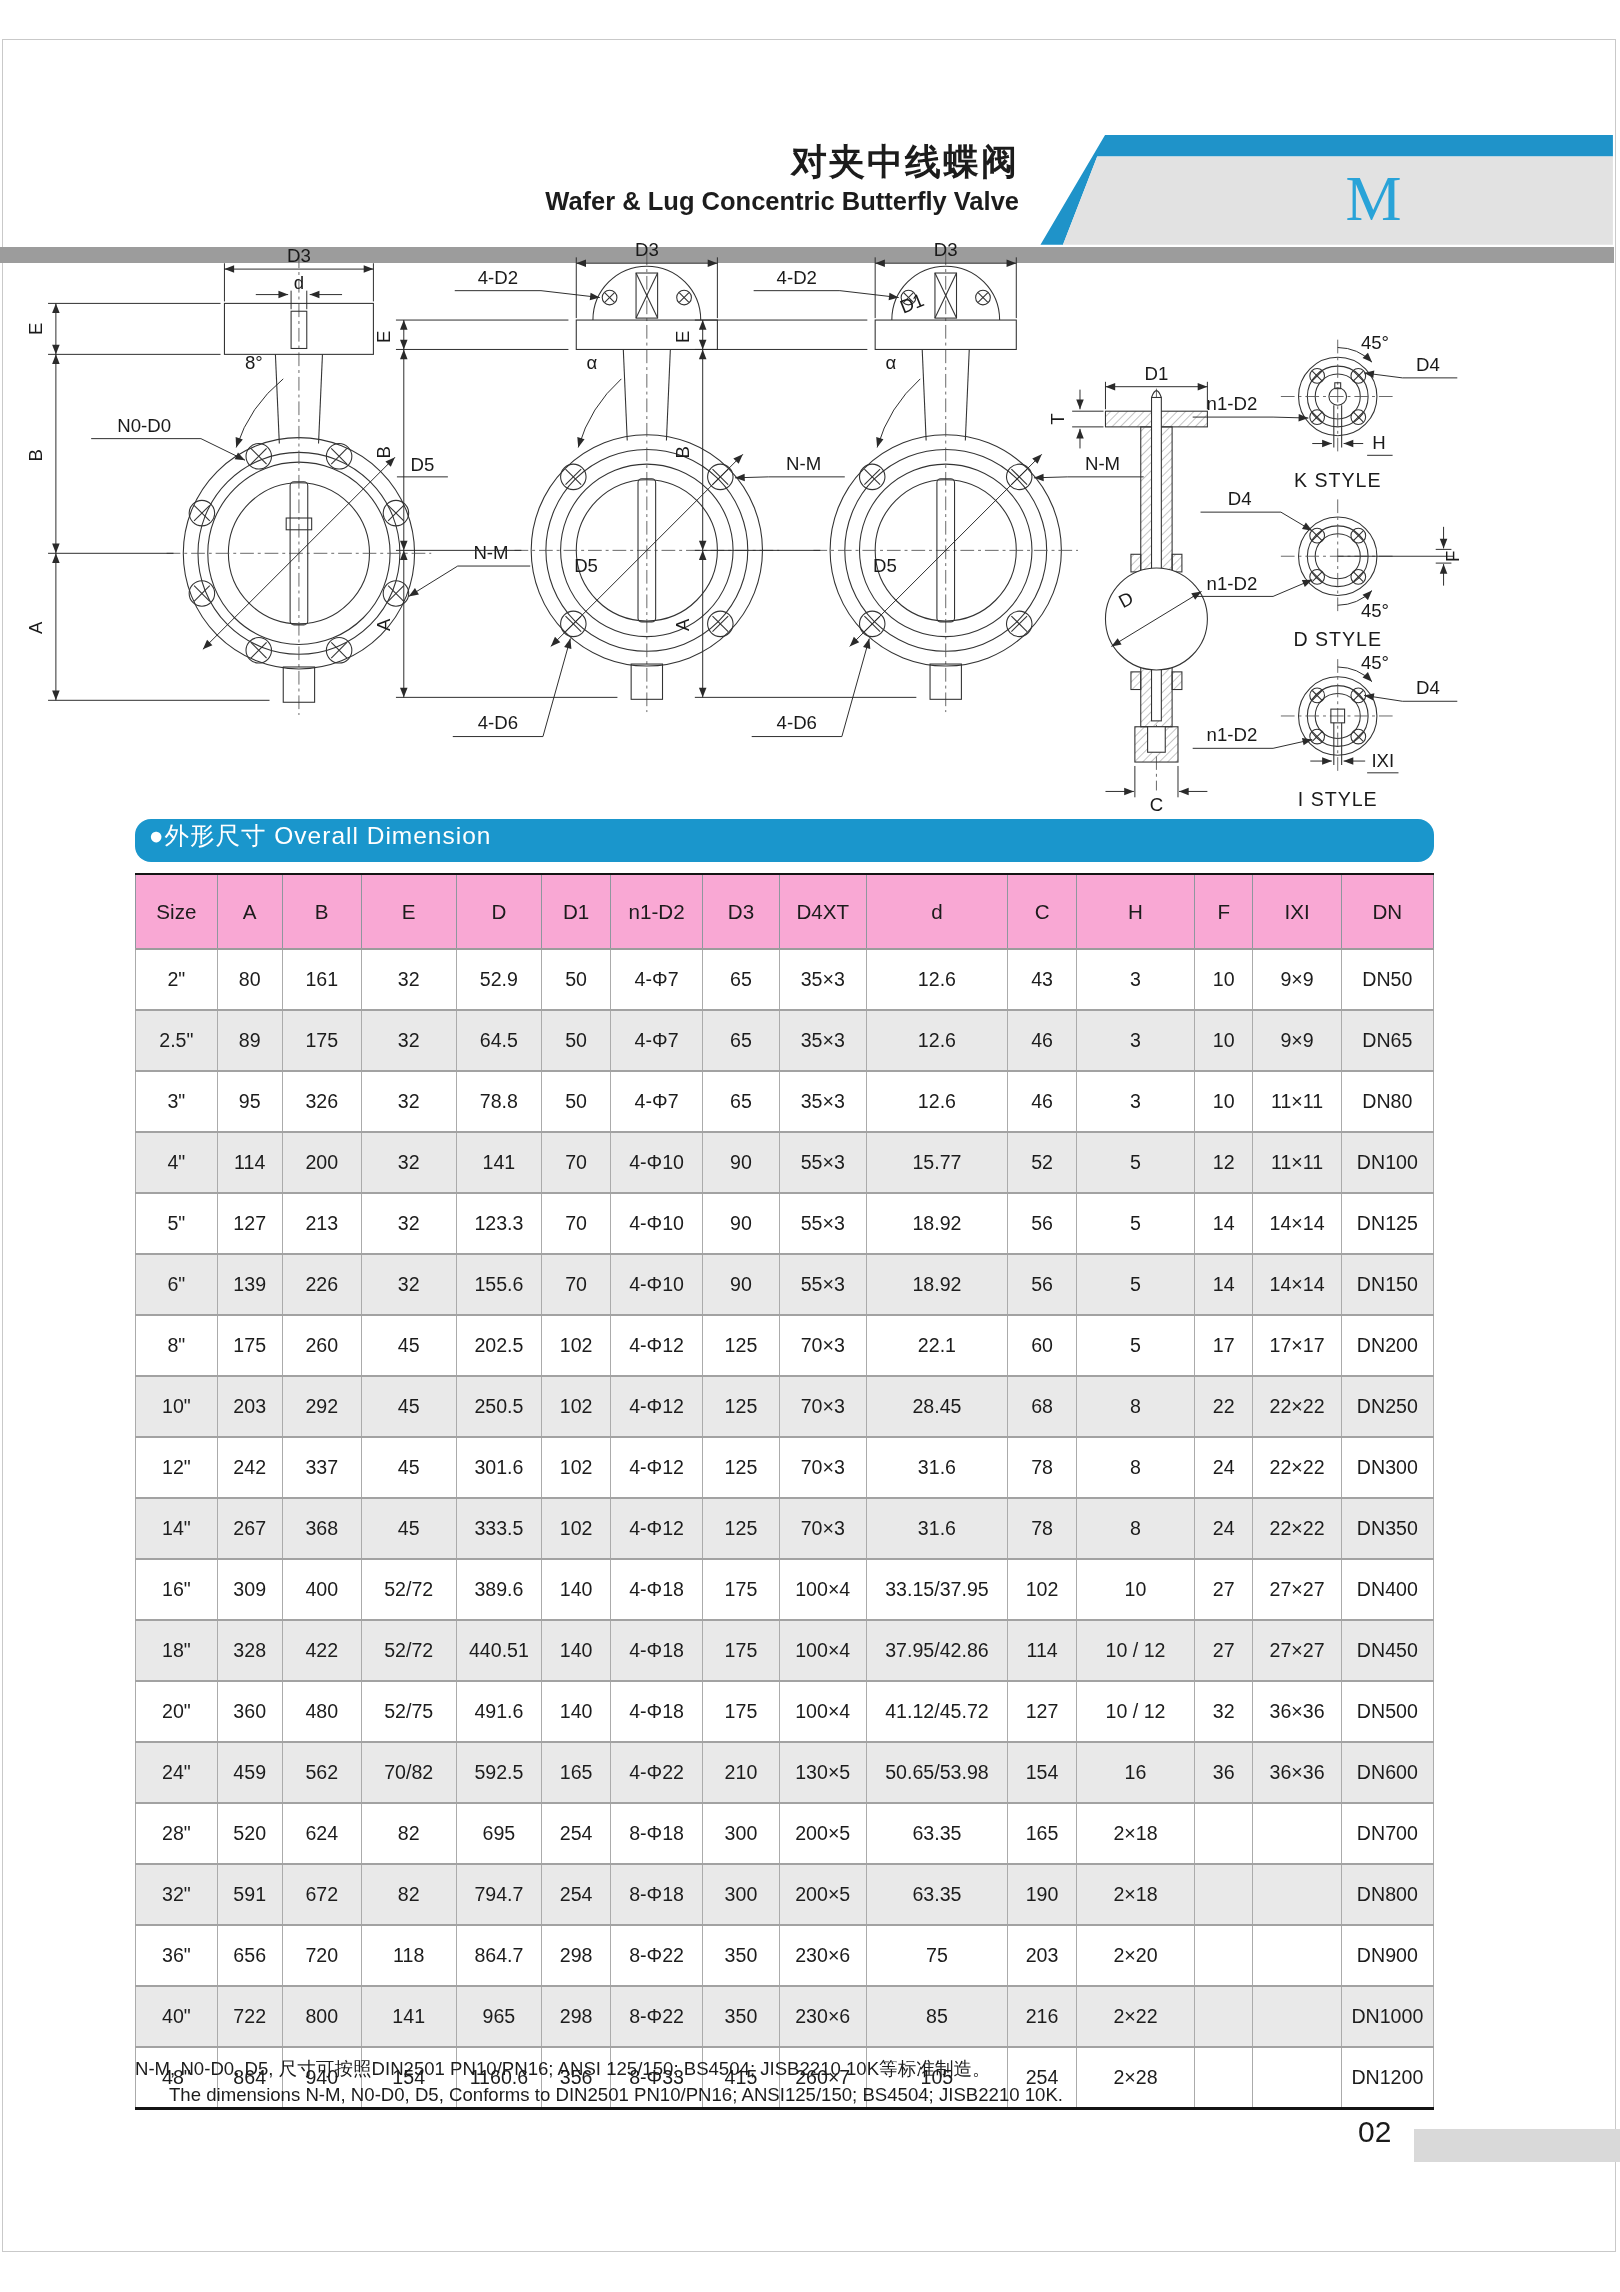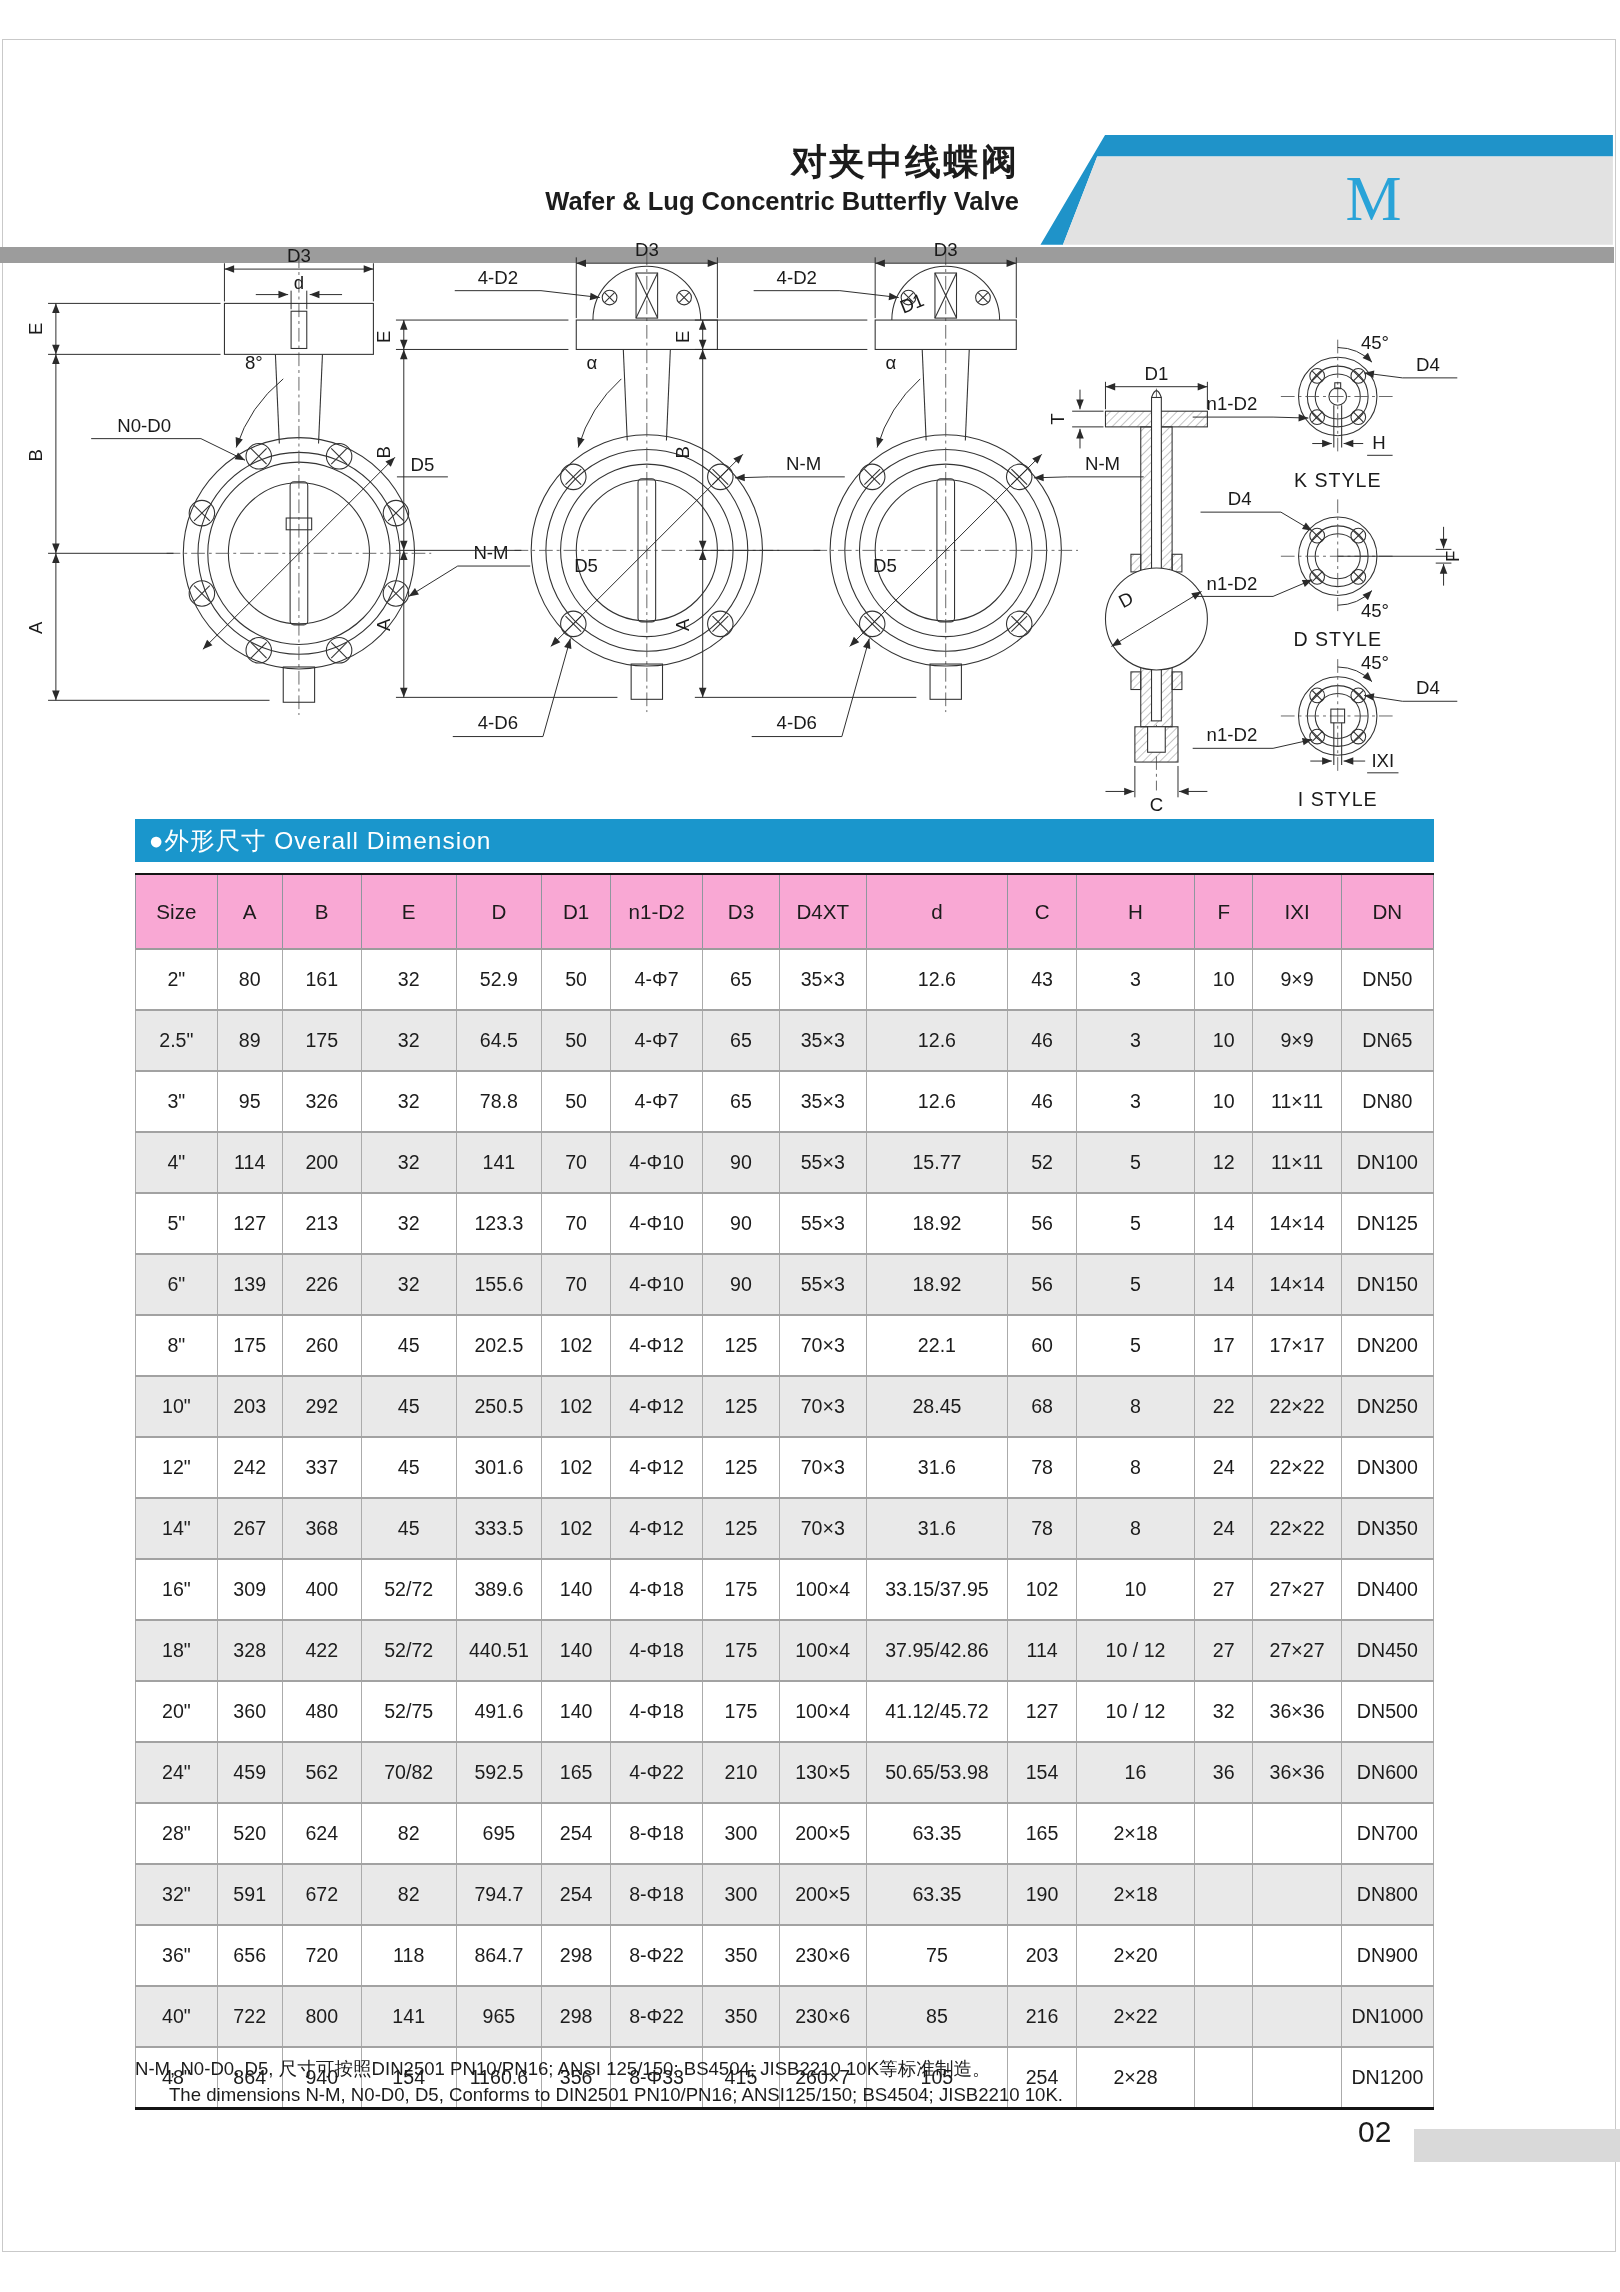--- a/index.html
+++ b/index.html
@@ -25,22 +25,22 @@
   .drawings{position:absolute;left:0;top:225px;width:1620px;height:588px;}
   svg .ln{stroke:#333;stroke-width:1.1;fill:none;}
   svg .cl{stroke:#555;stroke-width:0.9;fill:none;stroke-dasharray:14 4 3 4;}
   svg .dim{stroke:#2a2a2a;stroke-width:1;fill:none;}
   svg .lbl{font-family:"Liberation Sans",sans-serif;font-size:19px;fill:#1a1a1a;
     stroke:none;text-anchor:middle;}
   svg .cap{font-family:"Liberation Sans",sans-serif;font-size:20px;fill:#1a1a1a;
     stroke:none;text-anchor:middle;letter-spacing:1px;}
   
   .section-bar{position:absolute;left:135px;top:819px;width:1299px;height:43px;
-    background:#1a96cc;color:#fff;font-size:24.5px;display:flex;align-items:center;
-    padding-left:13.7px;box-sizing:border-box;letter-spacing:1px;}
+    background:#1a96cc;color:#fff;font-size:24.5px;display:flex;align-items:flex-start;
+    padding-left:13.7px;box-sizing:border-box;letter-spacing:1px;border-radius:16px;}
   .dim-table{position:absolute;left:135px;top:873px;width:1299px;
     border-collapse:collapse;table-layout:fixed;
     border-top:2.9px solid #141414;border-bottom:3.9px solid #141414;}
   .dim-table th{
     height:71px;background:#f9a8d4;font-weight:normal;font-size:20.6px;
     border-left:1px solid #8f979e;border-right:1px solid #8f979e;
     border-bottom:2px solid #9c9c9c;text-align:center;}
   .dim-table td{
     height:57px;font-size:19.6px;text-align:center;
     border-left:1px solid #ababab;border-right:1px solid #ababab;

